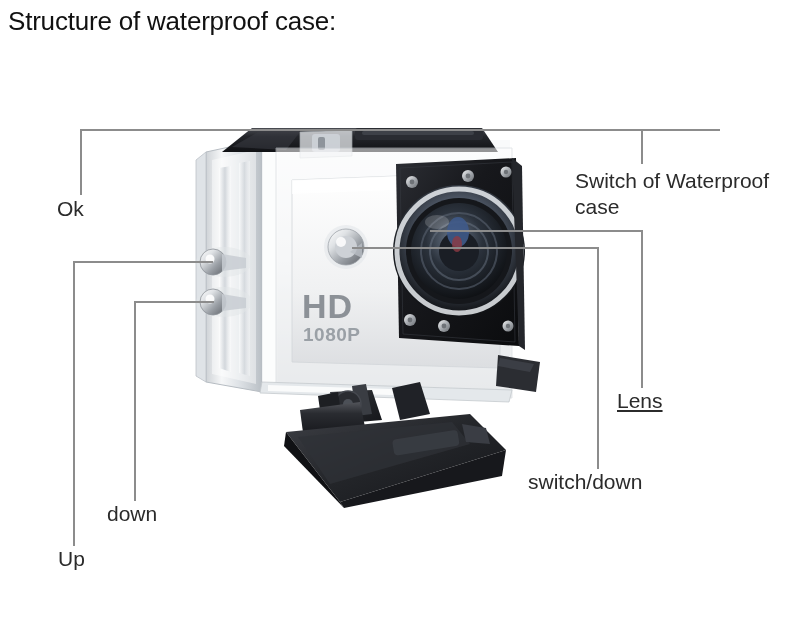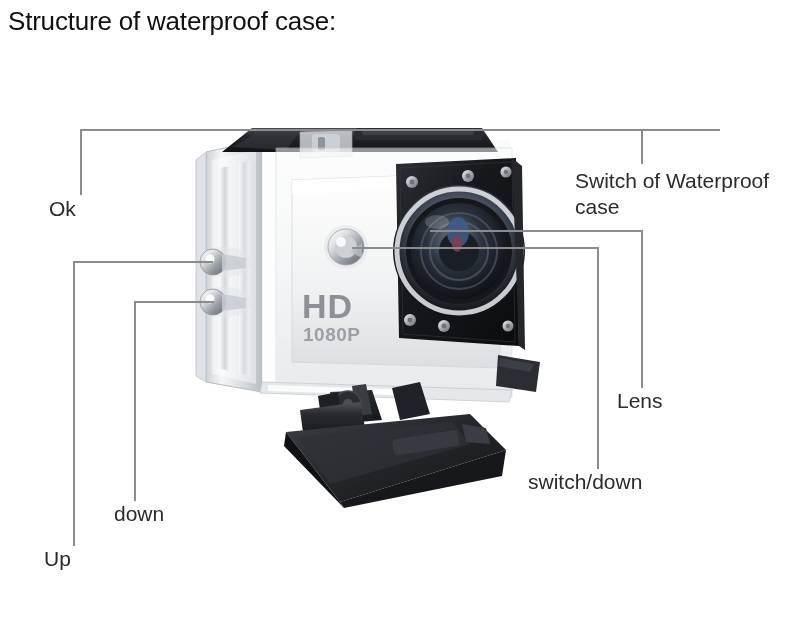--- a/index.html
+++ b/index.html
@@ -255,24 +255,24 @@
 <div class="leader v" style="left:134px; top:301px; height:200px;"></div>
 
 <div class="leader v" style="left:641px; top:129px; height:35px;"></div>
 
 <div class="leader h" style="left:430px; top:230px; width:212px;"></div>
 <div class="leader v" style="left:641px; top:230px; height:158px;"></div>
 
 <div class="leader h" style="left:352px; top:247px; width:246px;"></div>
 <div class="leader v" style="left:597px; top:247px; height:222px;"></div>
 
-<div class="callout-label" style="left:49px; top:196px;">Ok</div>
-
-<div class="callout-label" style="left:44px; top:546px;text-align:right;">Up</div>
-
-<div class="callout-label" style="left:114px; top:501px;">down</div>
+<div class="callout-label" style="left:57px; top:196px;">Ok</div>
+
+<div class="callout-label" style="left:58px; top:546px;text-align:right;">Up</div>
+
+<div class="callout-label" style="left:107px; top:501px;">down</div>
 
 <div class="callout-label" style="left:559px; top:168px; width:240px;margin-left:16px;">Switch of Waterproof
 case</div>
 
-<div class="callout-label" style="left:617px; top:388px;">Lens</div>
+<div class="callout-label" style="left:617px; top:388px;text-decoration:underline;">Lens</div>
 
 <div class="callout-label" style="left:528px; top:469px;">switch/down</div>
 
 </body></html>

